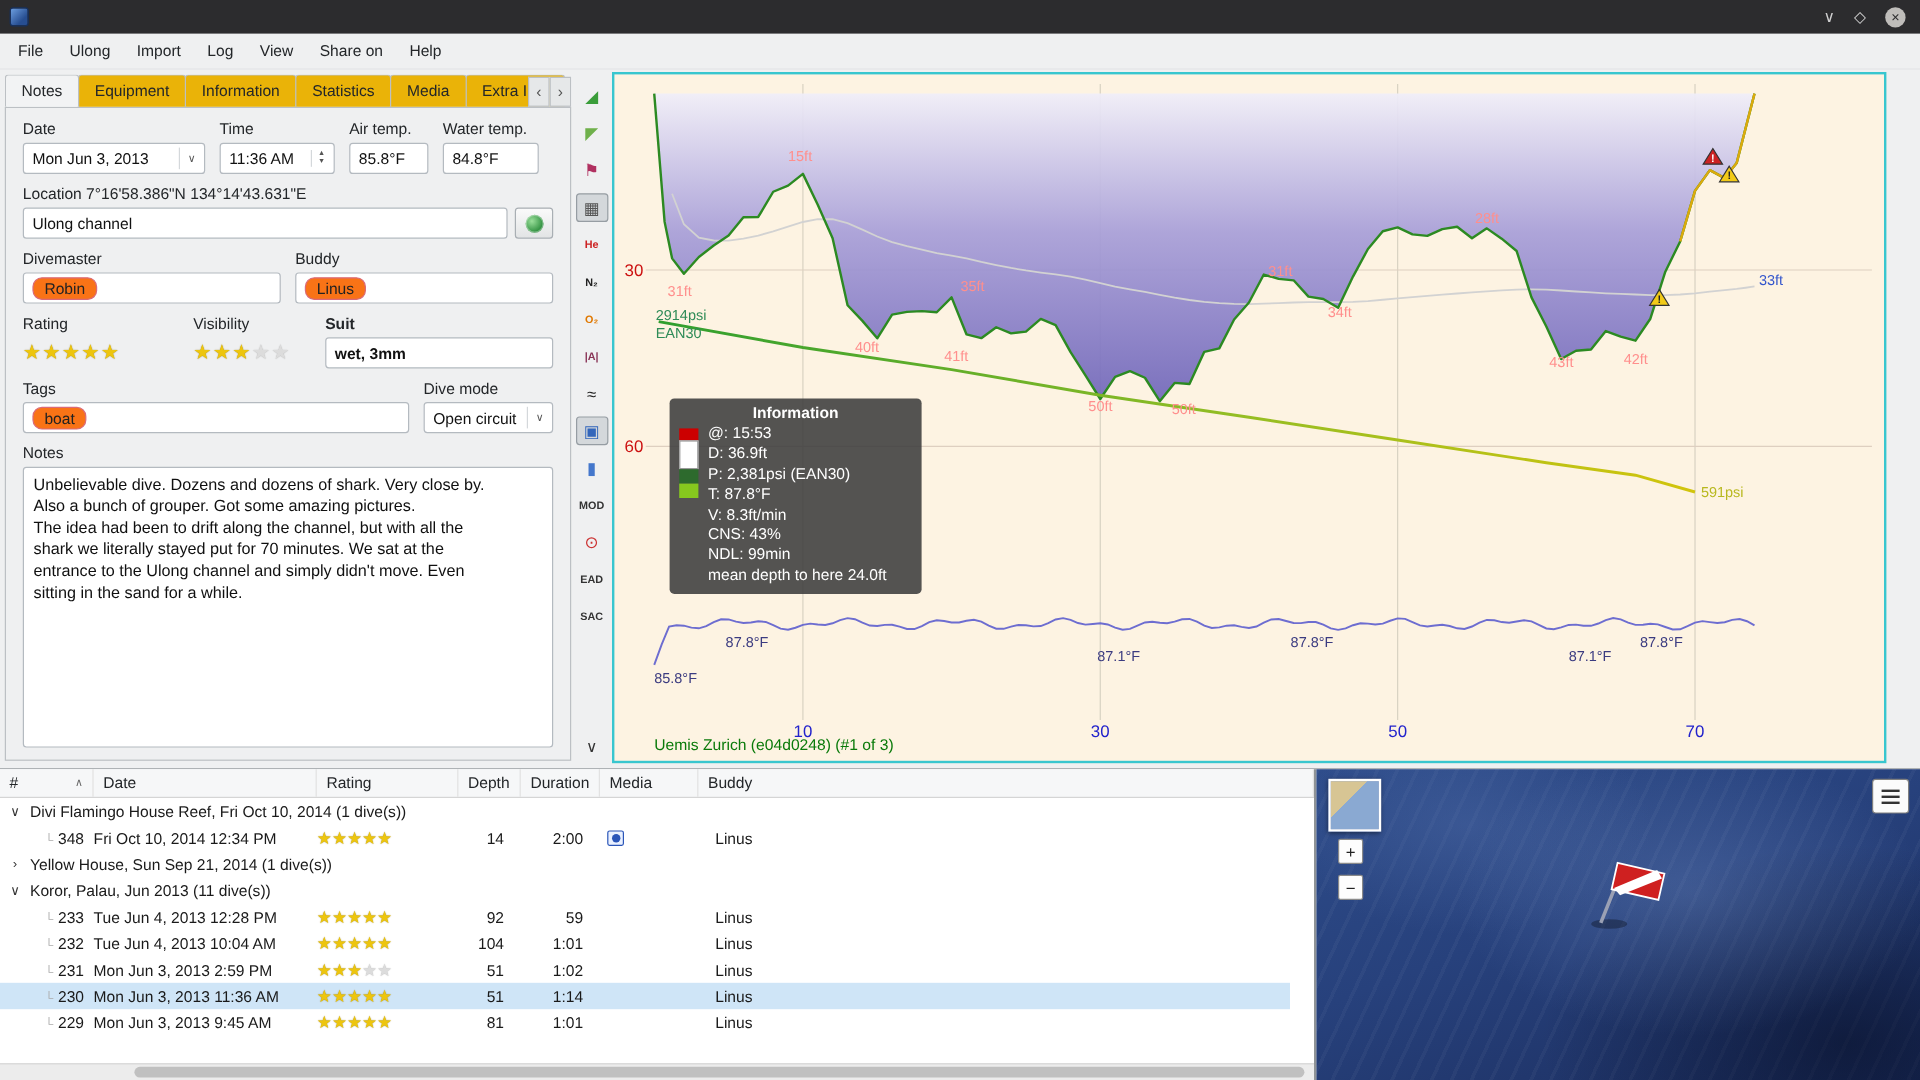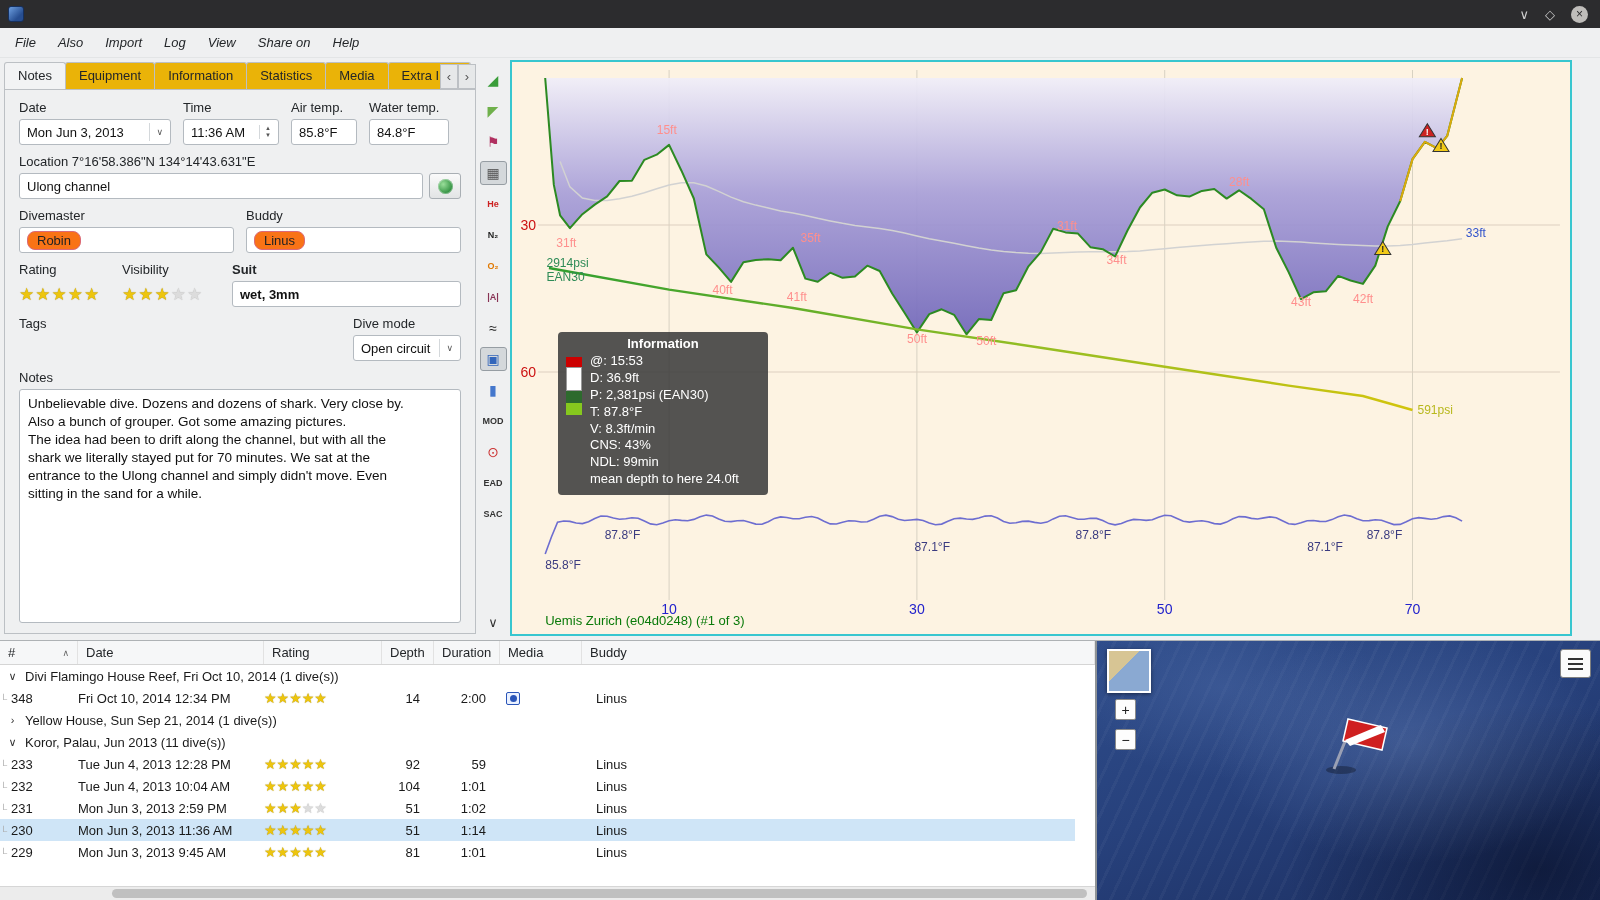--- a/index.html
+++ b/index.html
@@ -8,21 +8,21 @@
 
   
   .titlebar{flex:0 0 28px;background:#2c2c2e;display:flex;align-items:center;position:relative;}
   .app-icon{width:16px;height:16px;margin-left:8px;border-radius:3px;background:linear-gradient(135deg,#6d9fe0 0%,#274e91 70%);border:1px solid #16305e;}
   .win-title{position:absolute;left:0;right:0;text-align:center;font-size:13px;color:#e8e8e8;}
   .win-controls{margin-left:auto;display:flex;align-items:center;gap:16px;padding-right:12px;z-index:2;color:#cfcfcf;font-size:13px;}
   .close-btn{width:17px;height:17px;border-radius:50%;background:#bfbdba;color:#2c2c2e;display:flex;align-items:center;justify-content:center;font-size:12px;line-height:1;}
 
   
   .menubar{flex:0 0 30px;display:flex;align-items:center;padding:0 4px;font-size:13px;color:#232629;border-bottom:1px solid #e3e5e6;}
-  .menu-item{padding:5px 11px;border-radius:3px;font-style:italic;}
+  .menu-item{padding:5px 11px;border-radius:3px;}
 
   
   .main{flex:1 1 auto;display:flex;min-height:0;padding-top:2px;}
   .left-pane{flex:0 0 476px;display:flex;flex-direction:column;padding:2px 0 6px 4px;min-height:0;}
   .tabbar{height:28px;position:relative;white-space:nowrap;overflow:hidden;flex:0 0 28px;z-index:2;}
   .tab{display:inline-block;padding:5px 13px 6px;font-size:13px;background:#eab308;border:1px solid #bcc0c4;border-bottom:none;border-radius:3px 3px 0 0;margin-right:-1px;color:#232629;}
   .tab.active{background:#f2f3f4;position:relative;z-index:3;}
   .tab-scroll{position:absolute;right:0;top:2px;display:flex;z-index:4;}
   .tab-scroll span{width:18px;height:25px;background:#e6e8e9;border:1px solid #bcc0c4;display:flex;align-items:center;justify-content:center;font-size:13px;color:#555;}
   .tab-frame{flex:1 1 auto;border:1px solid #bcc0c4;background:#eff0f1;margin-top:-1px;padding:10px 14px 10px;display:flex;flex-direction:column;gap:9px;overflow:hidden;min-height:0;}
@@ -65,21 +65,21 @@
   .dl-header{flex:0 0 24px;display:grid;grid-template-columns:78px 186px 118px 52px 66px 82px 1fr;background:#f6f7f8;border-bottom:1px solid #d5d5d5;font-size:13px;color:#232629;}
   .dl-h-cell{padding:0 8px;border-right:1px solid #e2e2e2;display:flex;align-items:center;}
   .dl-h-cell.first{justify-content:space-between;}
   .sort-caret{font-size:9px;color:#666;}
   .dl-body{flex:1 1 auto;overflow:hidden;background:#fff;padding-right:20px;}
   .dl-row{height:22px;font-size:13px;color:#1a1a1a;align-items:center;}
   .dl-row.dive{display:grid;grid-template-columns:78px 186px 118px 52px 66px 82px 1fr;}
   .dl-row.trip{display:flex;gap:6px;padding-left:6px;}
   .dl-row.selected{background:#cfe5f7;}
   .expander{width:13px;text-align:center;font-size:11px;color:#333;}
-  .c-num{padding-right:8px;color:#1a1a1a;}
+  .c-num{text-align:right;padding-right:8px;color:#1a1a1a;}
   .tree-mark{color:#aaa;font-size:10px;margin-right:4px;}
   .c-depth,.c-dur{text-align:right;padding-right:14px;}
   .c-media{padding-left:6px;display:flex;align-items:center;}
   .media-icon{width:14px;height:13px;border:1px solid #2a55b8;border-radius:2px;background:#eaf1ff;display:flex;align-items:center;justify-content:center;}
   .media-icon i{width:7px;height:7px;border-radius:50%;background:#2a55b8;display:block;}
   .c-buddy{padding-left:14px;}
   .hscroll{flex:0 0 14px;background:#ececec;border-top:1px solid #d6d6d6;position:relative;}
   .hscroll-handle{position:absolute;top:2px;bottom:2px;left:112px;right:8px;background:#c0c0c0;border-radius:5px;}
 
   .map{flex:0 0 503px;position:relative;overflow:hidden;background:
@@ -104,21 +104,21 @@
     <span class="app-icon"></span>
     <span class="win-controls">
       <span>∨</span>
       <span>◇</span>
       <span class="close-btn">×</span>
     </span>
   </div>
 
   <div class="menubar">
       <span class="menu-item">File</span>
-      <span class="menu-item">Also</span>
+      <span class="menu-item">Ulong</span>
       <span class="menu-item">Import</span>
       <span class="menu-item">Log</span>
       <span class="menu-item">View</span>
       <span class="menu-item">Share on</span>
       <span class="menu-item">Help</span>
     </div>
 
   <div class="main">
 
     <div class="left-pane">
@@ -193,41 +193,44 @@
           <div class="fcol" style="width:91px;">
             <div class="label">Rating</div>
             <div style="height:26px;display:flex;align-items:center;">
                 <span class="star">★</span>
                 <span class="star">★</span>
                 <span class="star">★</span>
                 <span class="star">★</span>
                 <span class="star">★</span>
               </div>
           </div>
-          <div class="fcol" style="width:98px;">
+          <div class="fcol" style="width:98px;margin-left:39px;">
             <div class="label">Visibility</div>
             <div style="height:26px;display:flex;align-items:center;">
                 <span class="star">★</span>
                 <span class="star">★</span>
                 <span class="star">★</span>
                 <span class="star off">★</span>
                 <span class="star off">★</span>
               </div>
           </div>
           <div class="fcol" style="flex:1;font-weight:bold;">
             <div class="label">Suit</div>
             <div class="field">
               <span>wet, 3mm</span>
             </div>
           </div>
         </div>
 
         <div class="form-row">
           <div class="fcol" style="flex:1;">
             <div class="label">Tags</div>
+            <div class="field">
+              <span class="chip">boat</span>
+            </div>
           </div>
           <div class="fcol" style="width:108px;">
             <div class="label">Dive mode</div>
             <div class="field">
               <span>Open circuit</span>
               <span class="combo-arrow">∨</span>
             </div>
           </div>
         </div>
 

